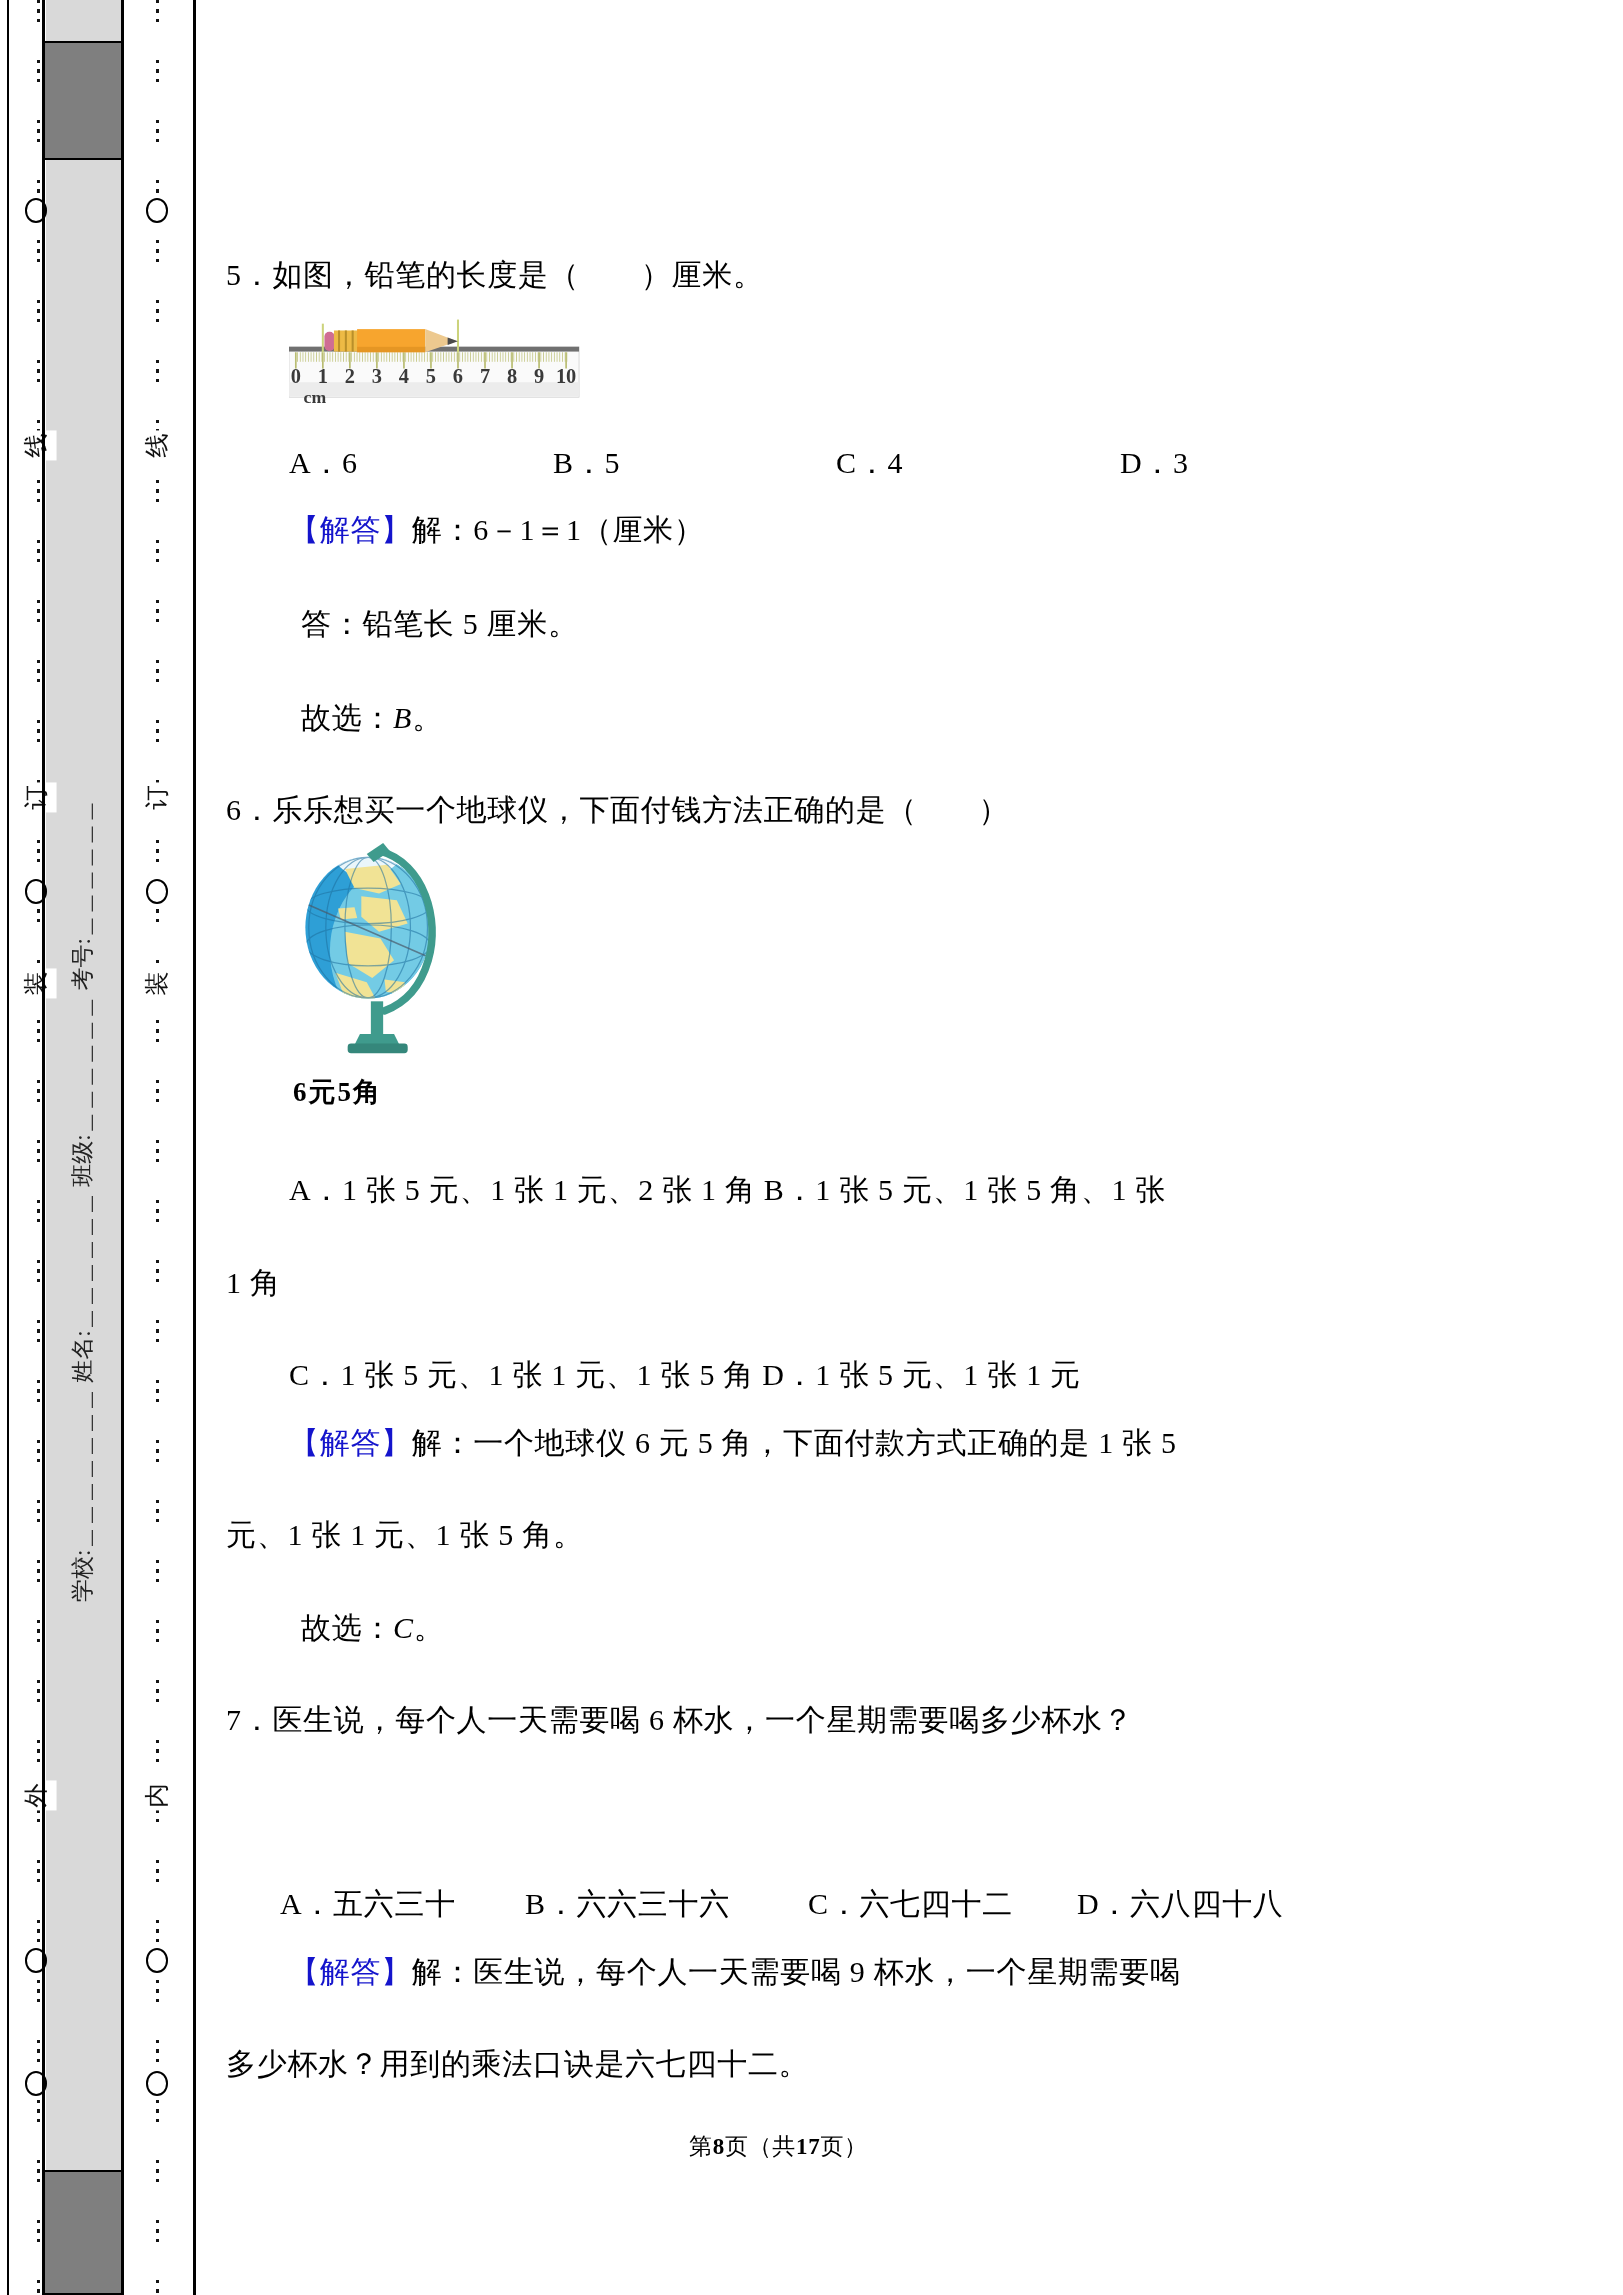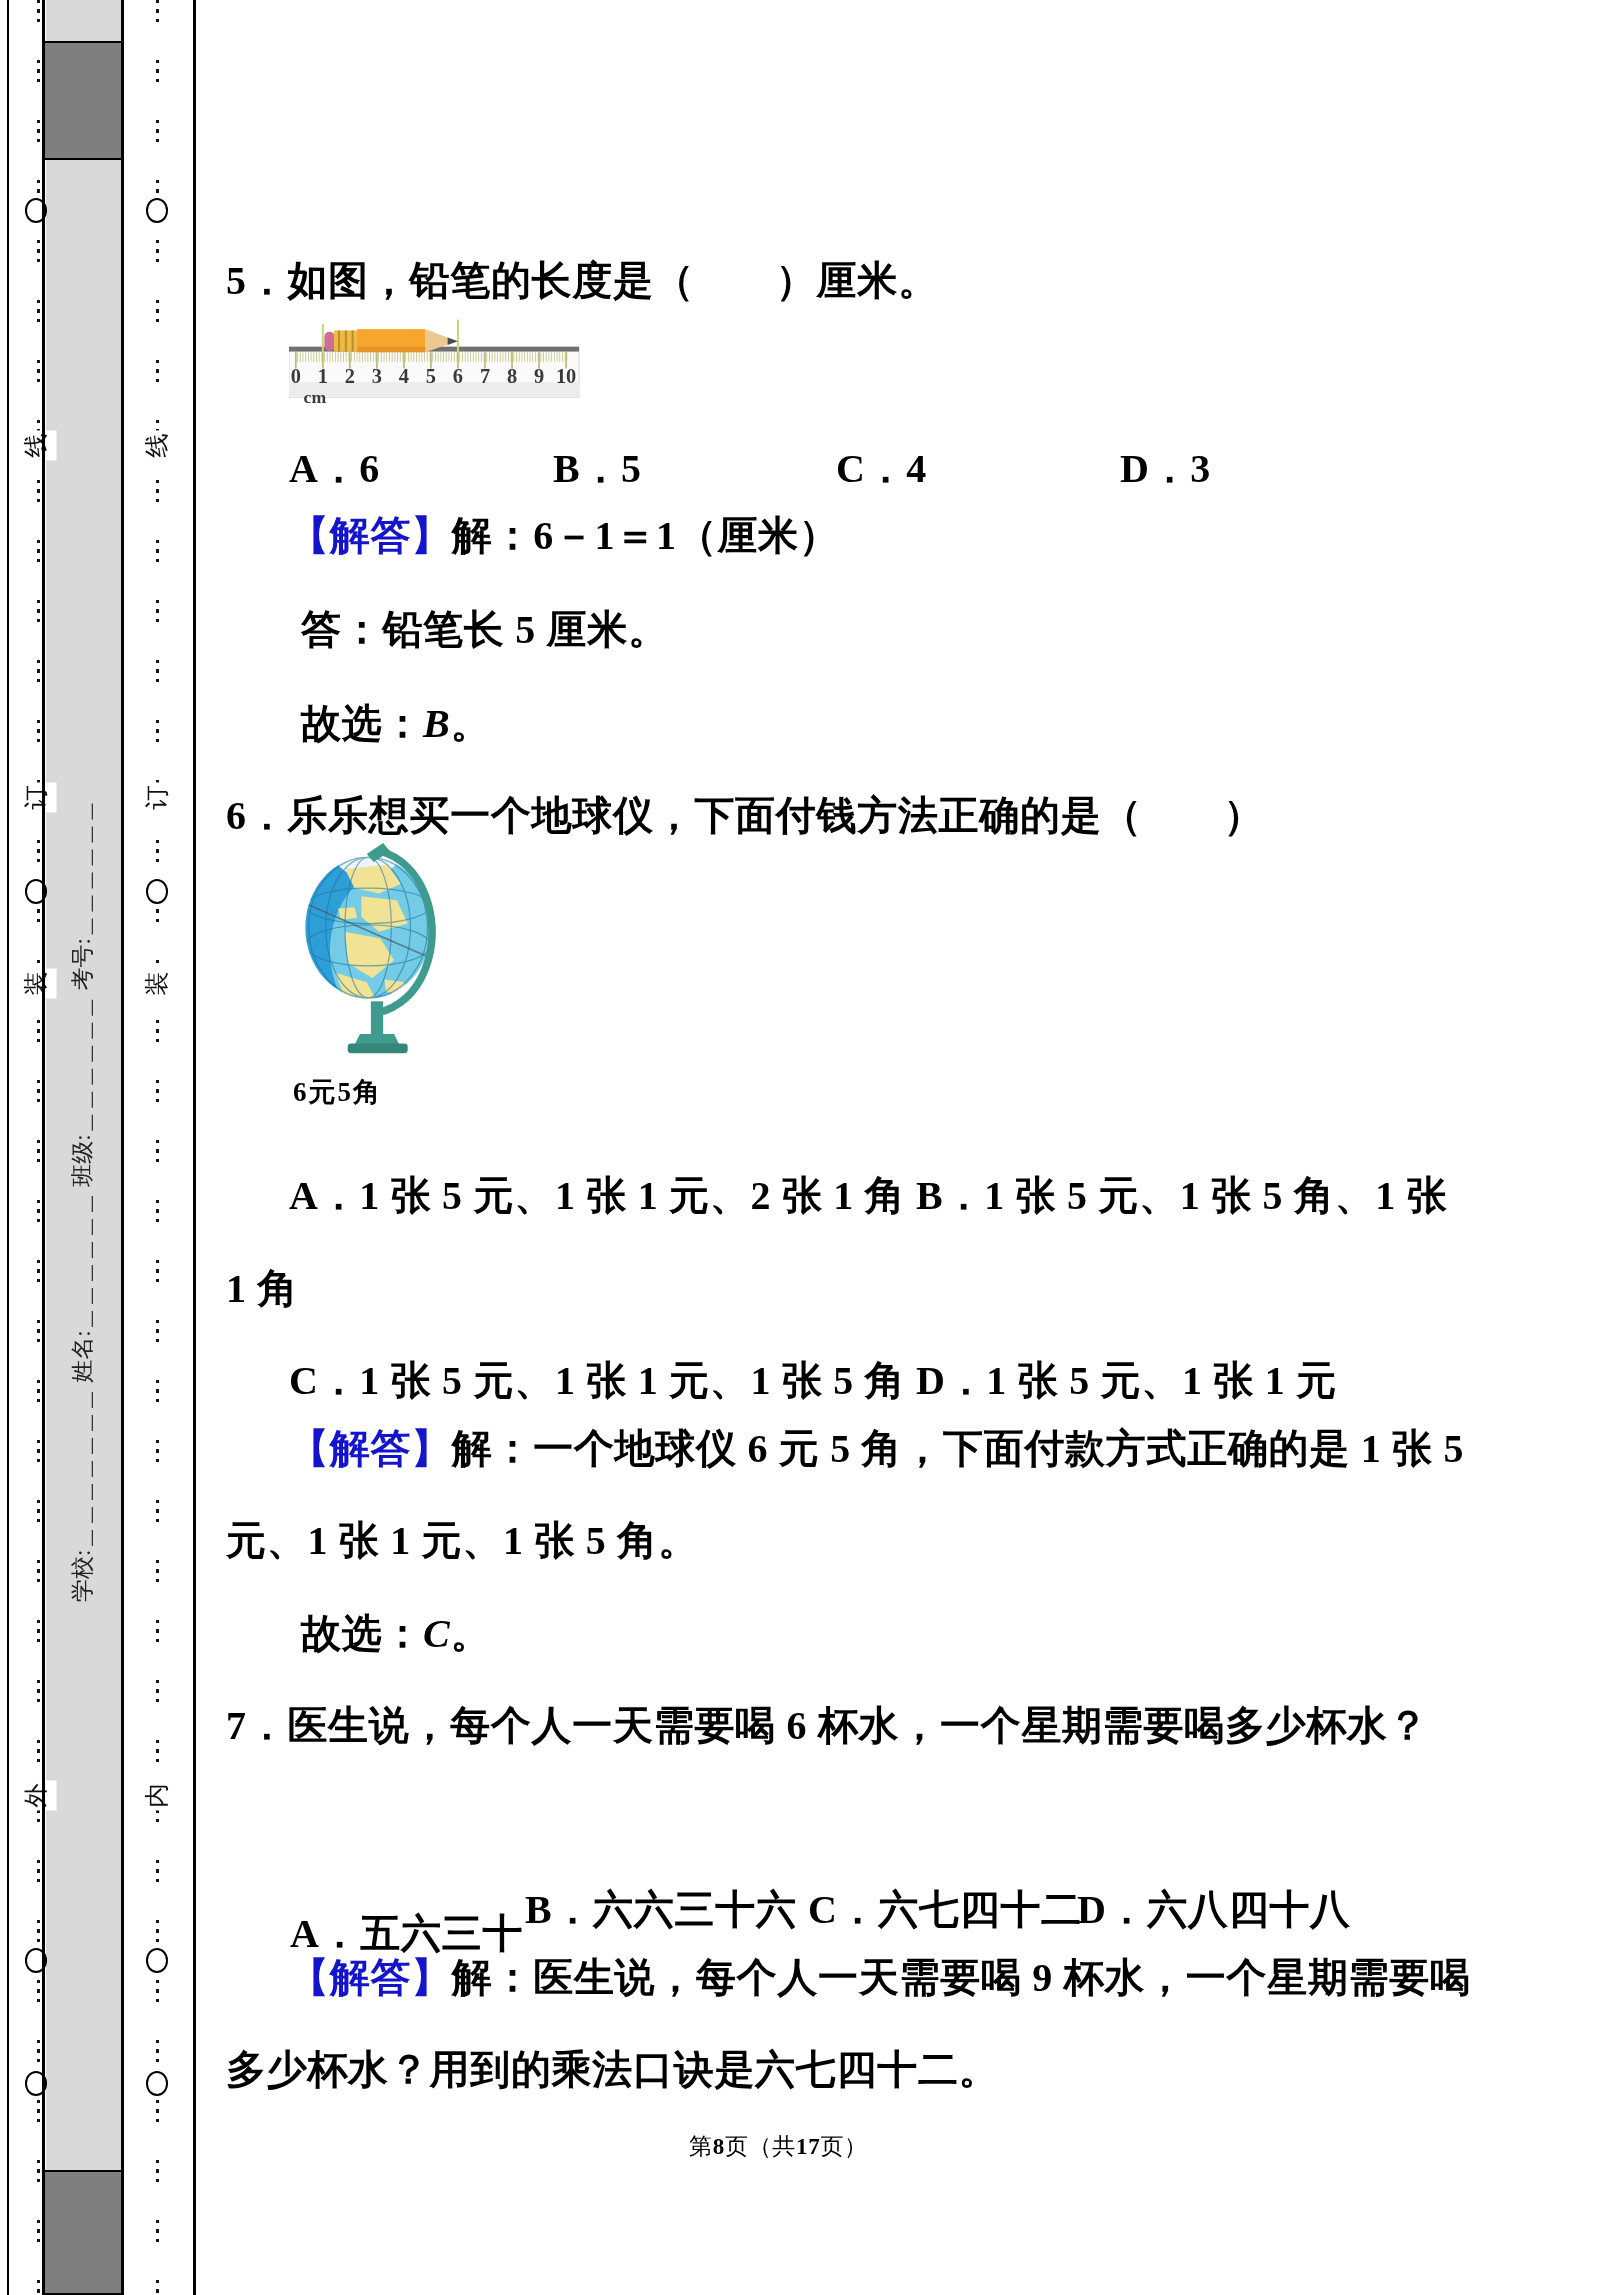--- a/index.html
+++ b/index.html
@@ -21,29 +21,29 @@
   .rail-glyph{position:absolute;width:30px;text-align:center;font-size:24.5px;line-height:1;
               background:#fff;padding:8.2px 0;transform:rotate(-90deg);color:#111;z-index:3;}
   .gcol1{left:20.5px;} .gcol2{left:142px;}
   .circ{position:absolute;width:22px;height:24.5px;border:2px solid #000;border-radius:50%;background:#fff;z-index:3;box-sizing:border-box;}
   .ccol1{left:24.5px;} .ccol2{left:146px;}
   .strip-fields{position:absolute;left:45px;top:689px;width:76px;height:1023px;z-index:2;}
   .strip-fields .rot{position:absolute;left:50%;top:50%;width:1023px;height:30px;
       transform:translate(-50%,-50%) rotate(-90deg);font-size:23px;color:#222;
       text-align:center;white-space:nowrap;line-height:30px;}
   
-  .tl{position:absolute;left:226px;width:1234px;font-size:40px;font-weight:bold;
+  .tl{position:absolute;left:226px;width:1234px;font-size:30px;font-weight:normal;
       white-space:pre;letter-spacing:0.7px;line-height:1.15;}
   .ind1{padding-left:63px;} .ind2{padding-left:75px;}
   .jd{color:#1414cc;}
   .it{font-style:italic;}
   .optrow{height:38px;}
   .optrow span{position:absolute;top:0;}
   .q5A{left:63px;} .q5B{left:327px;} .q5C{left:610px;} .q5D{left:894px;}
-  .q7A{left:64px;margin-top:24px;} .q7B{left:299px;} .q7C{left:582px;} .q7D{left:851px;}
+  .q7A{left:54px;} .q7B{left:299px;} .q7C{left:582px;} .q7D{left:851px;}
   .figure{position:absolute;z-index:1;}
   .price{position:absolute;left:293px;top:1074px;font-size:27px;font-weight:bold;letter-spacing:2px;}
   .footer{position:absolute;left:689px;top:2131px;font-size:23px;letter-spacing:0.7px;}
   .footer .fwb{font-weight:bold;}
   .watermark{position:absolute;left:1125px;top:2214px;font-size:42px;font-weight:900;
       font-family:"Liberation Sans","DejaVu Sans",sans-serif;letter-spacing:1.4px;color:#000;}
 </style>
 </head>
 <body>
 

